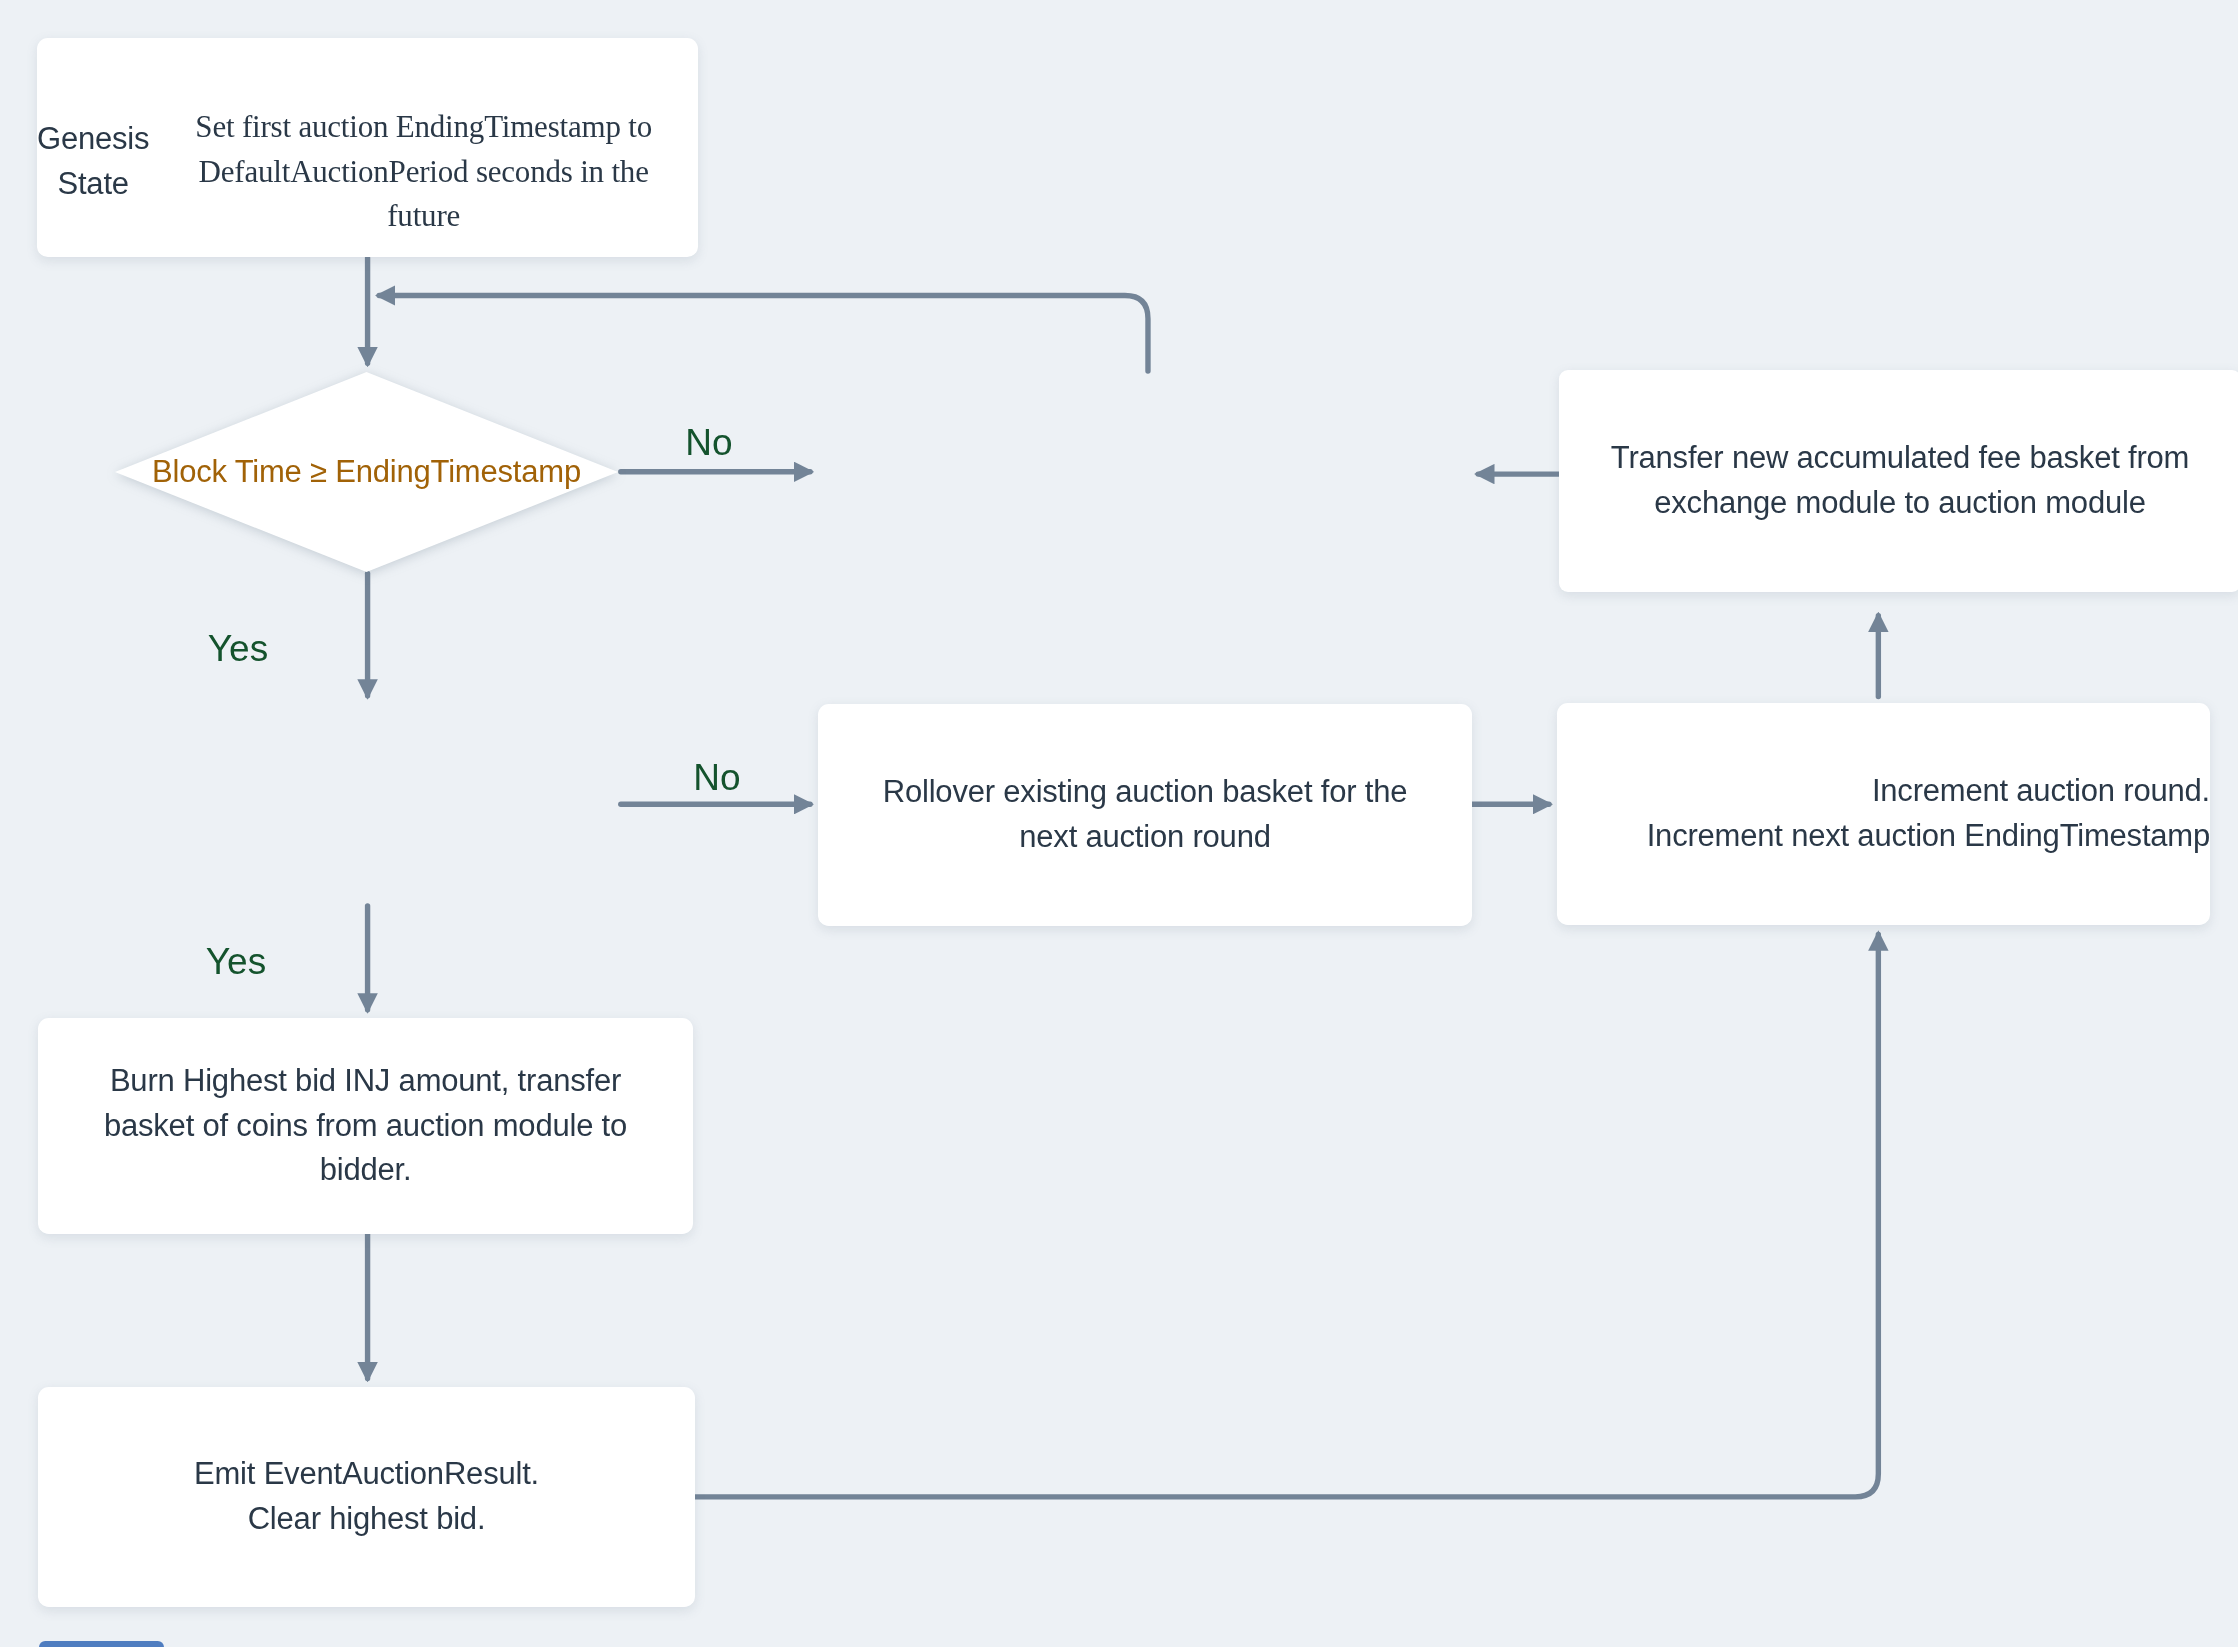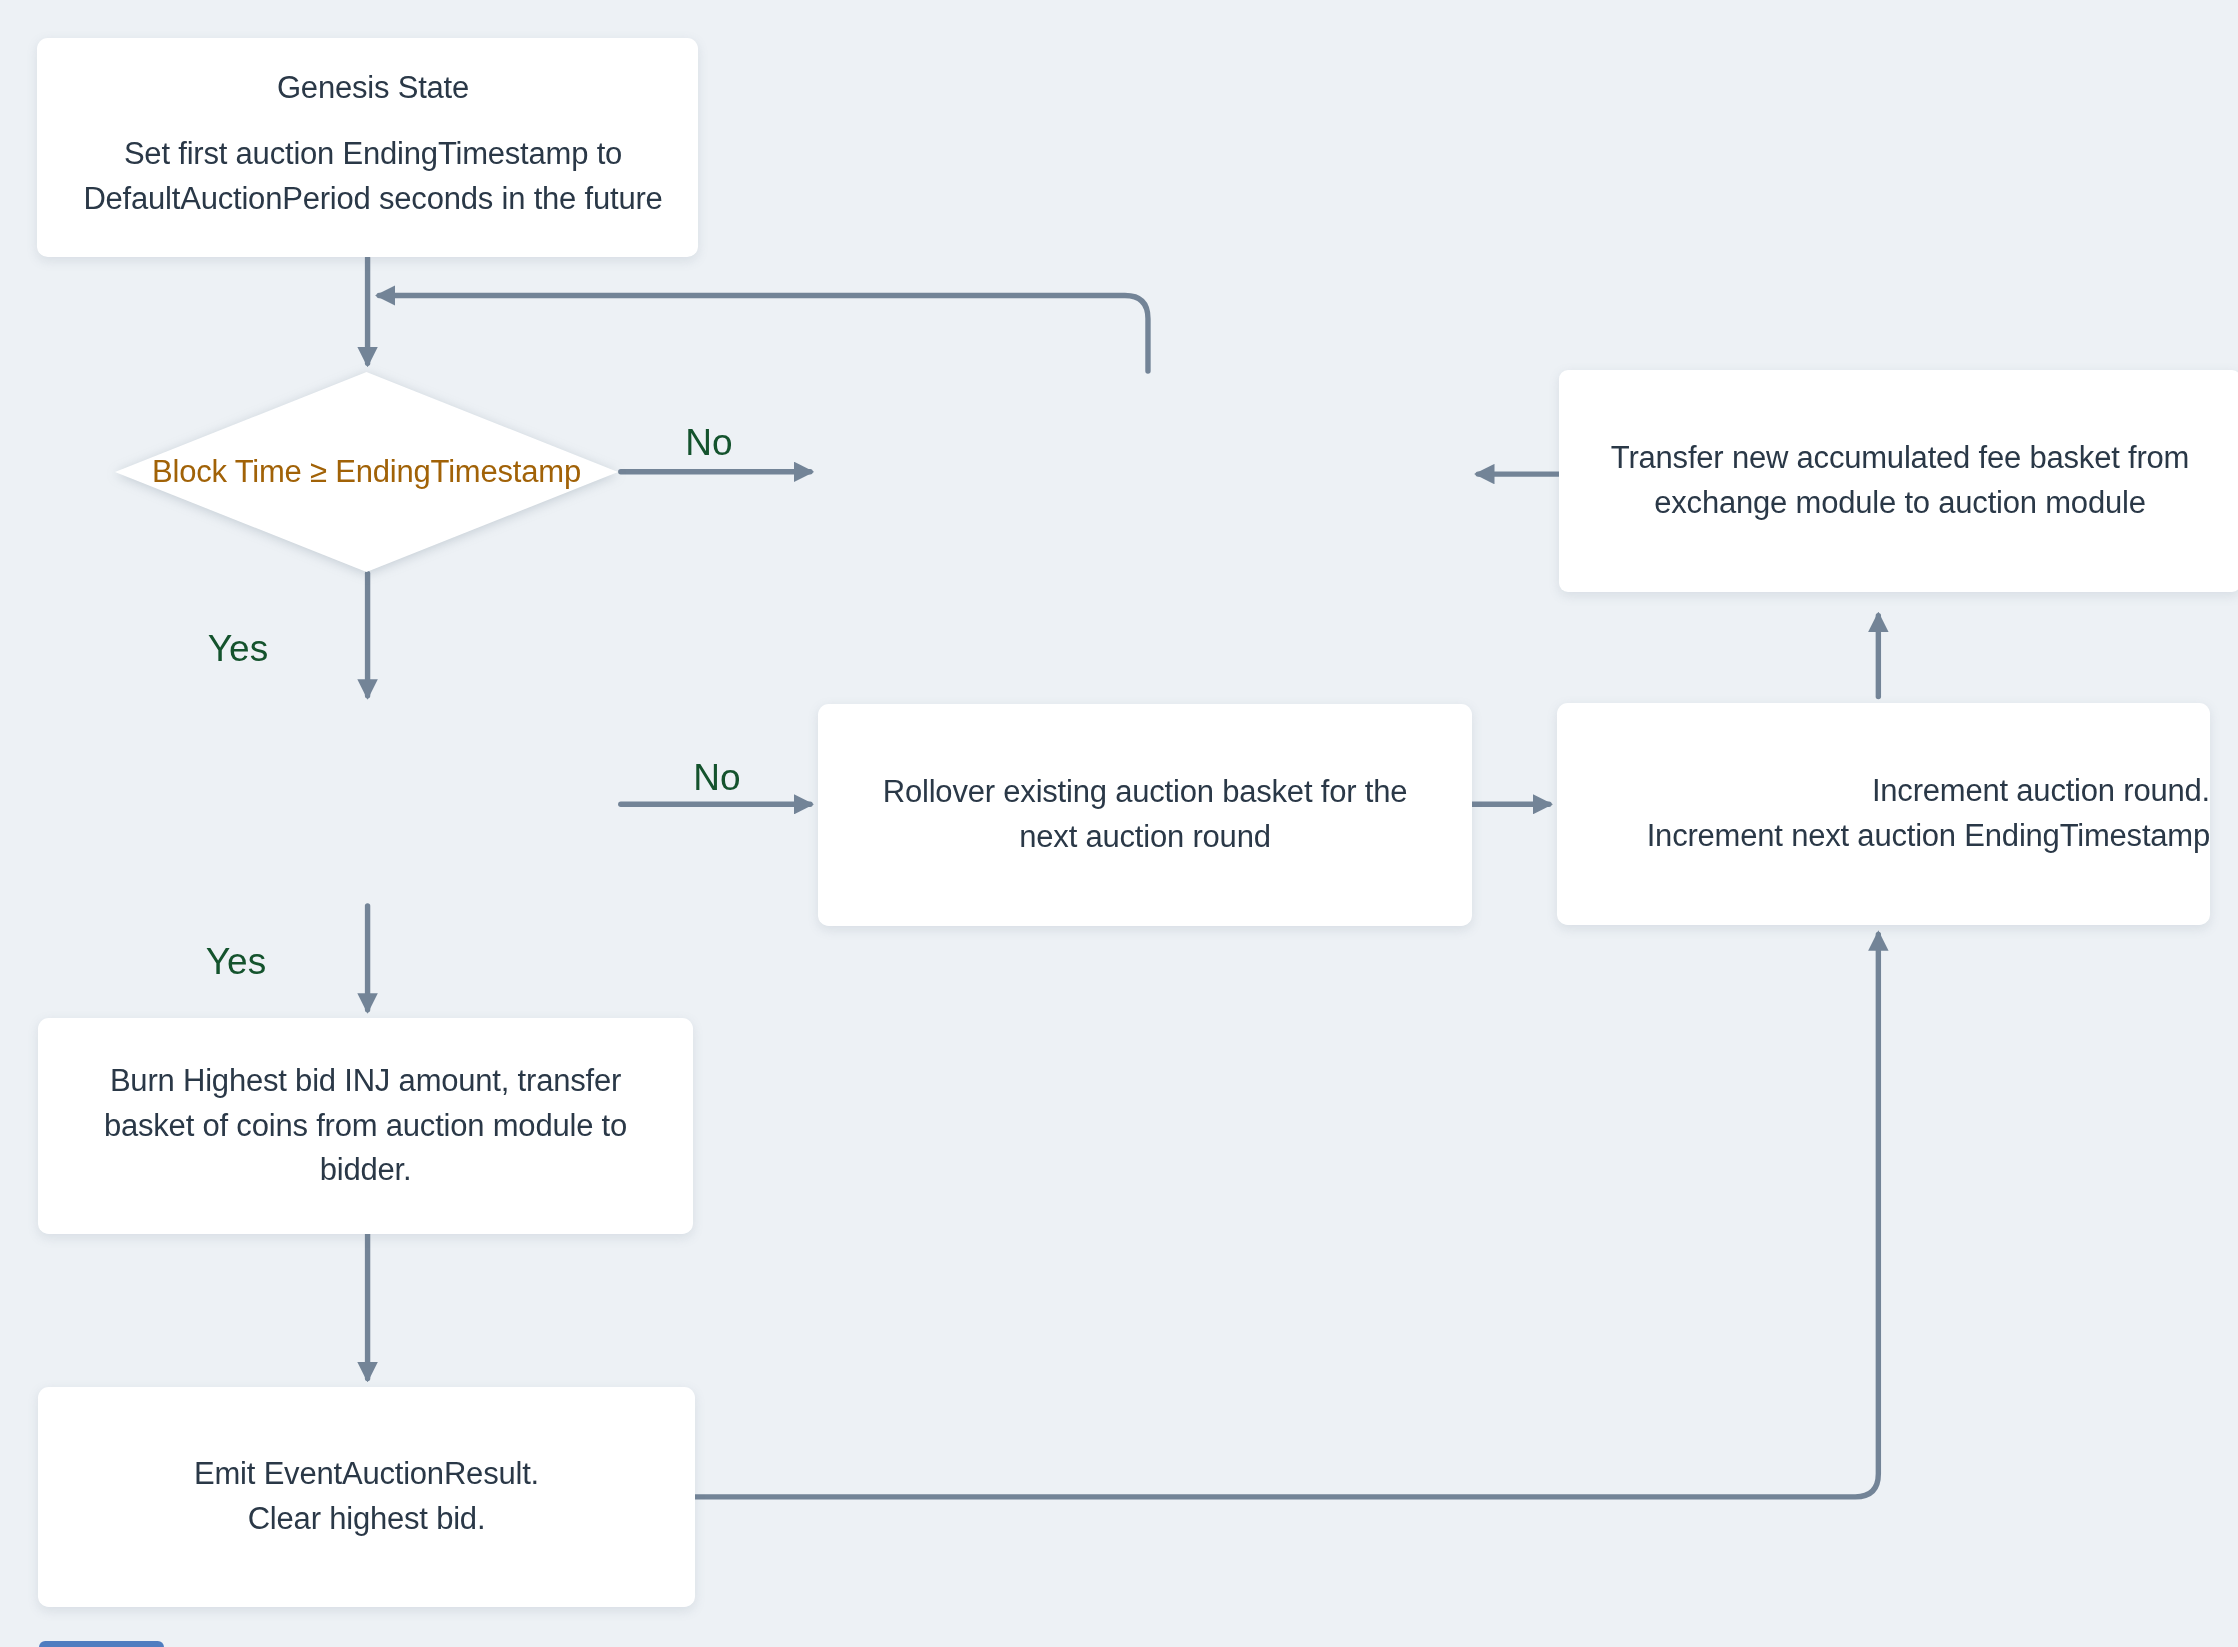--- a/index.html
+++ b/index.html
@@ -6,23 +6,23 @@
   body{width:2239px;height:1647px;overflow:hidden;
        font-family:"Liberation Sans","DejaVu Sans",sans-serif;}
   .canvas{position:relative;width:2239px;height:1647px;background:#edf1f5;}
   svg.connectors{position:absolute;left:0;top:0;width:2239px;height:1647px;}
   .node{position:absolute;background:#ffffff;border-radius:10.8px;
         box-shadow:0 3.8px 10.8px rgba(104,122,140,0.16);
         display:flex;flex-direction:column;align-items:center;justify-content:center;
         text-align:center;color:#2a3847;font-size:31px;line-height:1.45;
         letter-spacing:-0.2px;}
   .node .pad{padding:0 43px;}
-  .genesis-inner{display:flex;flex-direction:column;align-items:center;
-                 justify-content:flex-start;height:100%;padding-top:28px;box-sizing:border-box;padding-left:11px;}
-  .genesis-body{margin-top:21px;padding:0 31px;}
+  .genesis-inner{display:flex;flex-direction:row;align-items:center;
+                 justify-content:flex-start;height:100%;padding-top:28px;box-sizing:border-box;}
+  .genesis-body{margin-top:21px;padding:0 31px;font-family:Liberation Serif, serif;}
   .diamond-wrap{position:absolute;filter:drop-shadow(0 2.3px 5.4px rgba(104,122,140,0.30));}
   .diamond{width:100%;height:100%;background:#ffffff;
            clip-path:polygon(50% 0,100% 50%,50% 100%,0 50%);
            display:flex;align-items:center;justify-content:center;
            text-align:center;color:#a16207;font-size:31px;letter-spacing:-0.2px;}
   .elabel{position:absolute;color:#14532d;font-size:37px;font-weight:400;
           transform:translate(-50%,-50%);}
   .blue-bar{position:absolute;left:39px;top:1641px;width:125px;height:21.6px;
             border-radius:6.2px;background:#4f7dc0;}
 </style>

